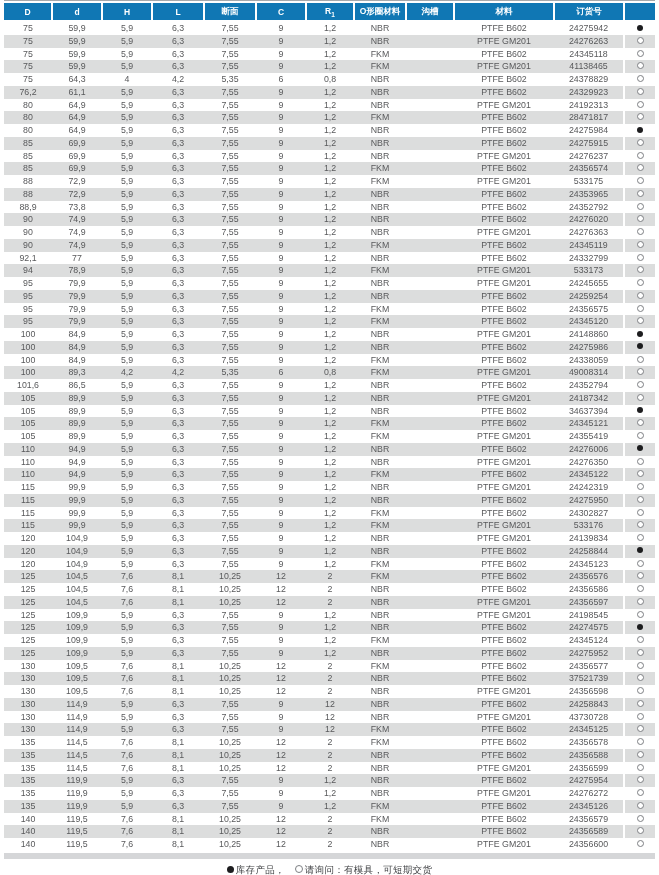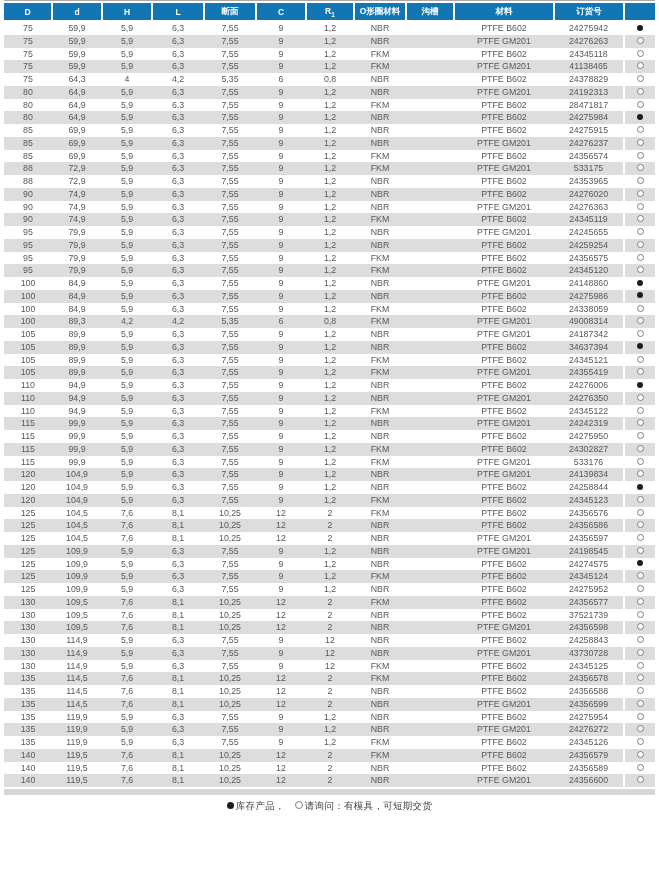--- a/index.html
+++ b/index.html
@@ -173,20 +173,34 @@
             <td class="col-section">5,35</td>
             <td class="col-C">6</td>
             <td class="col-R1">0,8</td>
             <td class="col-oring">NBR</td>
             <td class="col-groove"></td>
             <td class="col-material">PTFE B602</td>
             <td class="col-orderno">24378829</td>
             <td class="col-stock"><span class="dot open"></span></td>
           </tr>
           <tr>
+            <td class="col-D">76,2</td>
+            <td class="col-d">61,1</td>
+            <td class="col-H">5,9</td>
+            <td class="col-L">6,3</td>
+            <td class="col-section">7,55</td>
+            <td class="col-C">9</td>
+            <td class="col-R1">1,2</td>
+            <td class="col-oring">NBR</td>
+            <td class="col-groove"></td>
+            <td class="col-material">PTFE B602</td>
+            <td class="col-orderno">24329923</td>
+            <td class="col-stock"><span class="dot open"></span></td>
+          </tr>
+          <tr>
             <td class="col-D">80</td>
             <td class="col-d">64,9</td>
             <td class="col-H">5,9</td>
             <td class="col-L">6,3</td>
             <td class="col-section">7,55</td>
             <td class="col-C">9</td>
             <td class="col-R1">1,2</td>
             <td class="col-oring">NBR</td>
             <td class="col-groove"></td>
             <td class="col-material">PTFE GM201</td>
@@ -285,20 +299,34 @@
             <td class="col-section">7,55</td>
             <td class="col-C">9</td>
             <td class="col-R1">1,2</td>
             <td class="col-oring">NBR</td>
             <td class="col-groove"></td>
             <td class="col-material">PTFE B602</td>
             <td class="col-orderno">24353965</td>
             <td class="col-stock"><span class="dot open"></span></td>
           </tr>
           <tr>
+            <td class="col-D">88,9</td>
+            <td class="col-d">73,8</td>
+            <td class="col-H">5,9</td>
+            <td class="col-L">6,3</td>
+            <td class="col-section">7,55</td>
+            <td class="col-C">9</td>
+            <td class="col-R1">1,2</td>
+            <td class="col-oring">NBR</td>
+            <td class="col-groove"></td>
+            <td class="col-material">PTFE B602</td>
+            <td class="col-orderno">24352792</td>
+            <td class="col-stock"><span class="dot open"></span></td>
+          </tr>
+          <tr>
             <td class="col-D">90</td>
             <td class="col-d">74,9</td>
             <td class="col-H">5,9</td>
             <td class="col-L">6,3</td>
             <td class="col-section">7,55</td>
             <td class="col-C">9</td>
             <td class="col-R1">1,2</td>
             <td class="col-oring">NBR</td>
             <td class="col-groove"></td>
             <td class="col-material">PTFE B602</td>
@@ -324,20 +352,48 @@
             <td class="col-d">74,9</td>
             <td class="col-H">5,9</td>
             <td class="col-L">6,3</td>
             <td class="col-section">7,55</td>
             <td class="col-C">9</td>
             <td class="col-R1">1,2</td>
             <td class="col-oring">FKM</td>
             <td class="col-groove"></td>
             <td class="col-material">PTFE B602</td>
             <td class="col-orderno">24345119</td>
+            <td class="col-stock"><span class="dot open"></span></td>
+          </tr>
+          <tr>
+            <td class="col-D">92,1</td>
+            <td class="col-d">77</td>
+            <td class="col-H">5,9</td>
+            <td class="col-L">6,3</td>
+            <td class="col-section">7,55</td>
+            <td class="col-C">9</td>
+            <td class="col-R1">1,2</td>
+            <td class="col-oring">NBR</td>
+            <td class="col-groove"></td>
+            <td class="col-material">PTFE B602</td>
+            <td class="col-orderno">24332799</td>
+            <td class="col-stock"><span class="dot open"></span></td>
+          </tr>
+          <tr>
+            <td class="col-D">94</td>
+            <td class="col-d">78,9</td>
+            <td class="col-H">5,9</td>
+            <td class="col-L">6,3</td>
+            <td class="col-section">7,55</td>
+            <td class="col-C">9</td>
+            <td class="col-R1">1,2</td>
+            <td class="col-oring">FKM</td>
+            <td class="col-groove"></td>
+            <td class="col-material">PTFE GM201</td>
+            <td class="col-orderno">533173</td>
             <td class="col-stock"><span class="dot open"></span></td>
           </tr>
           <tr>
             <td class="col-D">95</td>
             <td class="col-d">79,9</td>
             <td class="col-H">5,9</td>
             <td class="col-L">6,3</td>
             <td class="col-section">7,55</td>
             <td class="col-C">9</td>
             <td class="col-R1">1,2</td>
@@ -436,20 +492,34 @@
             <td class="col-d">89,3</td>
             <td class="col-H">4,2</td>
             <td class="col-L">4,2</td>
             <td class="col-section">5,35</td>
             <td class="col-C">6</td>
             <td class="col-R1">0,8</td>
             <td class="col-oring">FKM</td>
             <td class="col-groove"></td>
             <td class="col-material">PTFE GM201</td>
             <td class="col-orderno">49008314</td>
+            <td class="col-stock"><span class="dot open"></span></td>
+          </tr>
+          <tr>
+            <td class="col-D">101,6</td>
+            <td class="col-d">86,5</td>
+            <td class="col-H">5,9</td>
+            <td class="col-L">6,3</td>
+            <td class="col-section">7,55</td>
+            <td class="col-C">9</td>
+            <td class="col-R1">1,2</td>
+            <td class="col-oring">NBR</td>
+            <td class="col-groove"></td>
+            <td class="col-material">PTFE B602</td>
+            <td class="col-orderno">24352794</td>
             <td class="col-stock"><span class="dot open"></span></td>
           </tr>
           <tr>
             <td class="col-D">105</td>
             <td class="col-d">89,9</td>
             <td class="col-H">5,9</td>
             <td class="col-L">6,3</td>
             <td class="col-section">7,55</td>
             <td class="col-C">9</td>
             <td class="col-R1">1,2</td>

